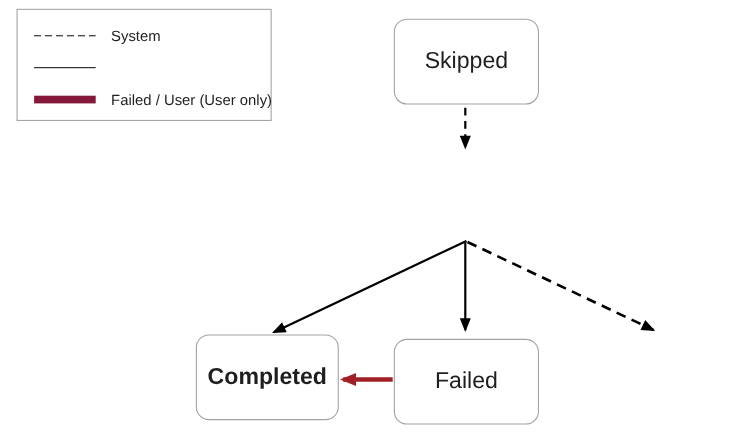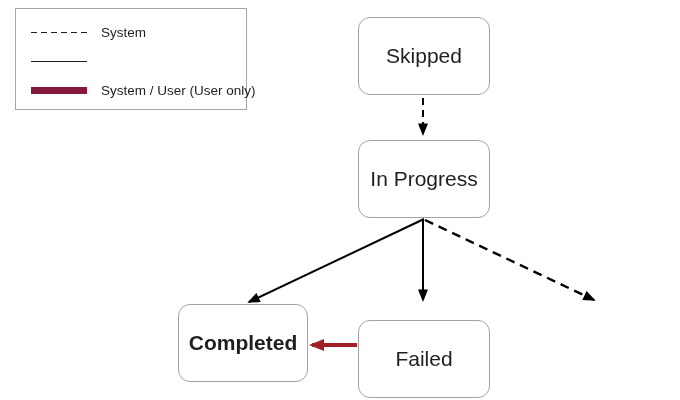--- a/index.html
+++ b/index.html
@@ -68,21 +68,21 @@
     display: flex;
     align-items: center;
     justify-content: center;
     font-size: 21px;
     color: var(--text, #1f1f1f);
     white-space: nowrap;
   }
   .node-pending     { left: 358px; top: 17px;  width: 132px; height: 78px; }
   .node-in-progress { left: 358px; top: 140px; width: 132px; height: 78px; }
   .node-completed   { left: 178px; top: 304px; width: 130px; height: 78px; font-weight: bold; }
-  .node-failed      { left: 358px; top: 320px; width: 132px; height: 78px; }
+  .node-failed      { left: 358px; top: 308px; width: 132px; height: 78px; }
   .node-skipped     { left: 533px; top: 303px; width: 130px; height: 79px; }
 
   
   .edges {
     position: absolute;
     left: 0; top: 0;
     width: 680px;
     height: 400px;
     pointer-events: none;
   }
@@ -99,29 +99,26 @@
   <div class="legend">
     <div class="legend-row">
       <span class="swatch dashed"></span>
       <span class="legend-label">System</span>
     </div>
     <div class="legend-row">
       <span class="swatch solid"></span>
     </div>
     <div class="legend-row">
       <span class="swatch thick"></span>
-      <span class="legend-label">System / User (User only)</span>
+      <span class="legend-label">Failed / User (User only)</span>
     </div>
   </div>
 
   <div class="node node-pending">
     <span>Skipped</span>
-  </div>
-  <div class="node node-in-progress">
-    <span>In Progress</span>
   </div>
   <div class="node node-completed">
     <span>Completed</span>
   </div>
   <div class="node node-failed">
     <span>Failed</span>
   </div>
 
   <svg class="edges" viewBox="0 0 680 400" xmlns="http://www.w3.org/2000/svg">
     <defs>

